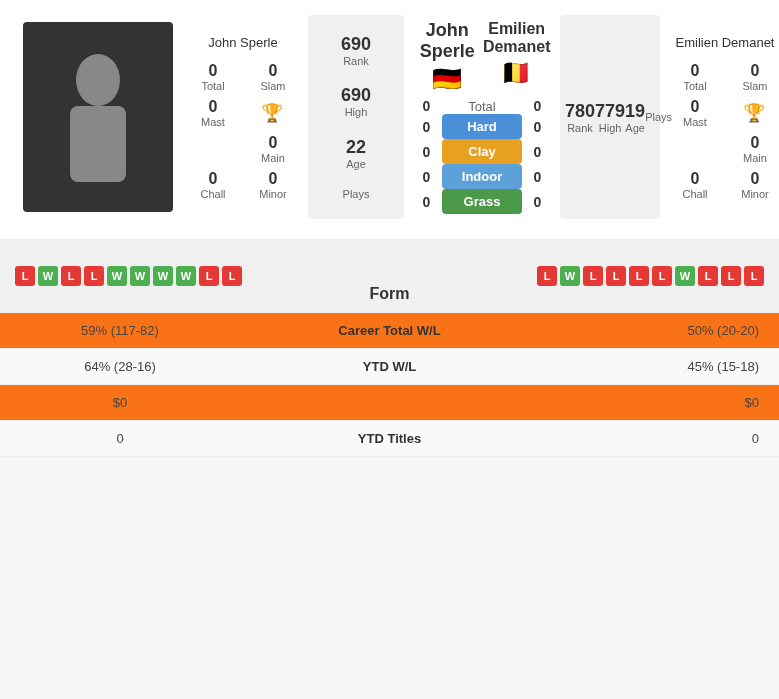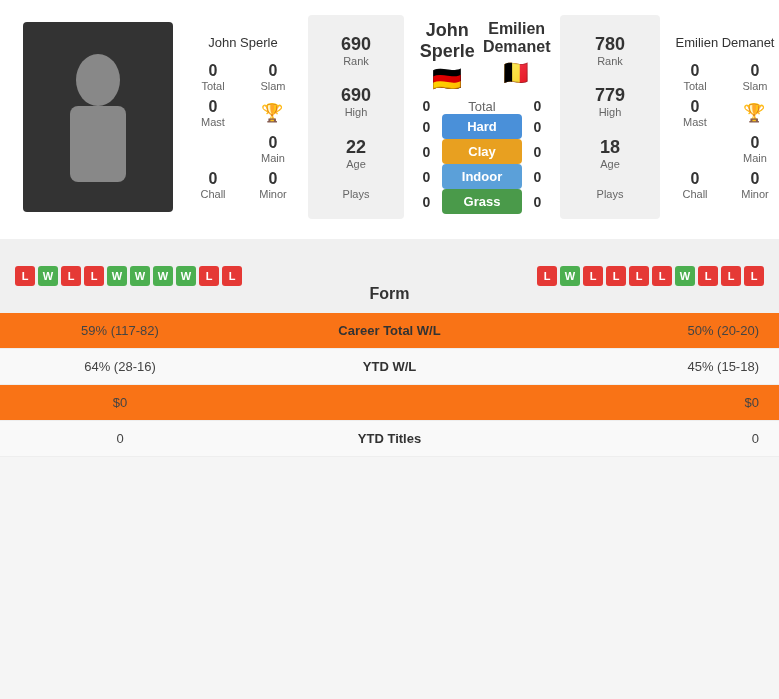--- a/index.html
+++ b/index.html
@@ -178,21 +178,21 @@
     .btn-indoor { background: #5ba0d9; }
     .btn-grass { background: #4a9a4a; }
 
     
     .right-center-stats {
       width: 100px;
       flex-shrink: 0;
       background: #f0f0f0;
       border-radius: 4px;
       display: flex;
-      flex-direction: column;
+      flex-direction: row;
       align-items: center;
       justify-content: space-around;
       padding: 10px 5px;
     }
 
     
     .player-right-info {
       width: 120px;
       flex-shrink: 0;
       display: flex;
@@ -392,21 +392,21 @@
     <div class="right-center-stats">
       <div class="center-stat-item">
         <div class="center-stat-value">780</div>
         <div class="center-stat-label">Rank</div>
       </div>
       <div class="center-stat-item">
         <div class="center-stat-value">779</div>
         <div class="center-stat-label">High</div>
       </div>
       <div class="center-stat-item">
-        <div class="center-stat-value">18</div>
+        <div class="center-stat-value">19</div>
         <div class="center-stat-label">Age</div>
       </div>
       <div class="center-stat-item">
         <div class="center-stat-label">Plays</div>
       </div>
     </div>
 
     <div class="player-right-info">
       <div class="player-name-label">Emilien Demanet</div>
       <div class="stats-grid">

